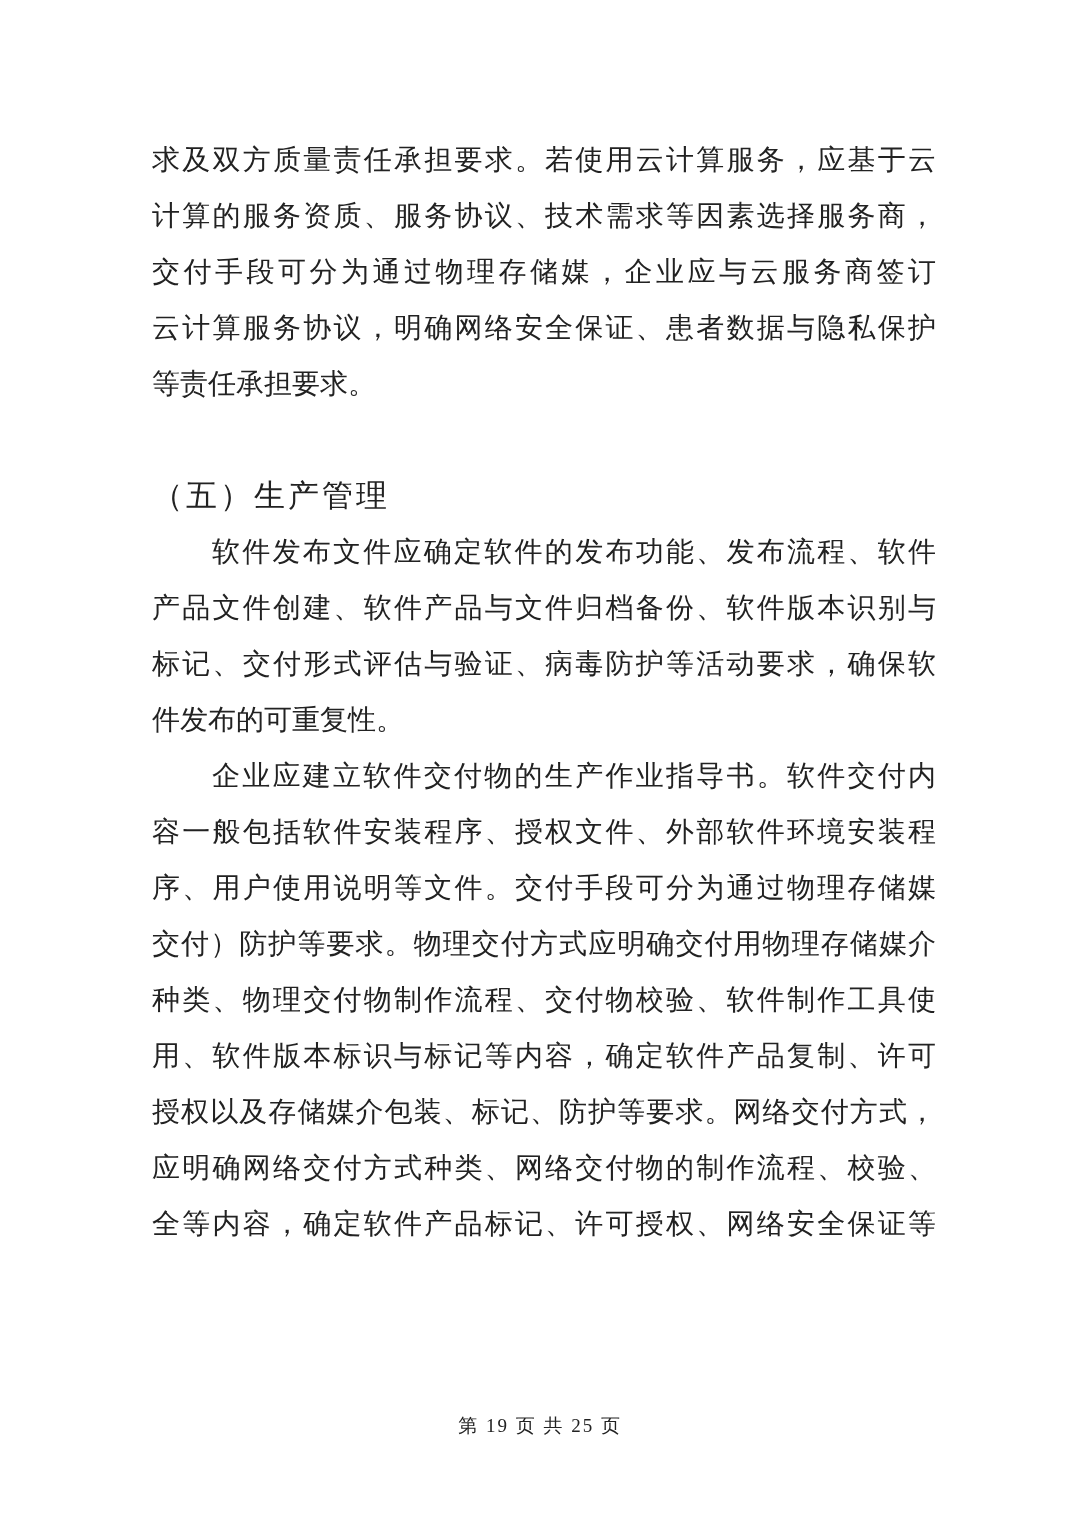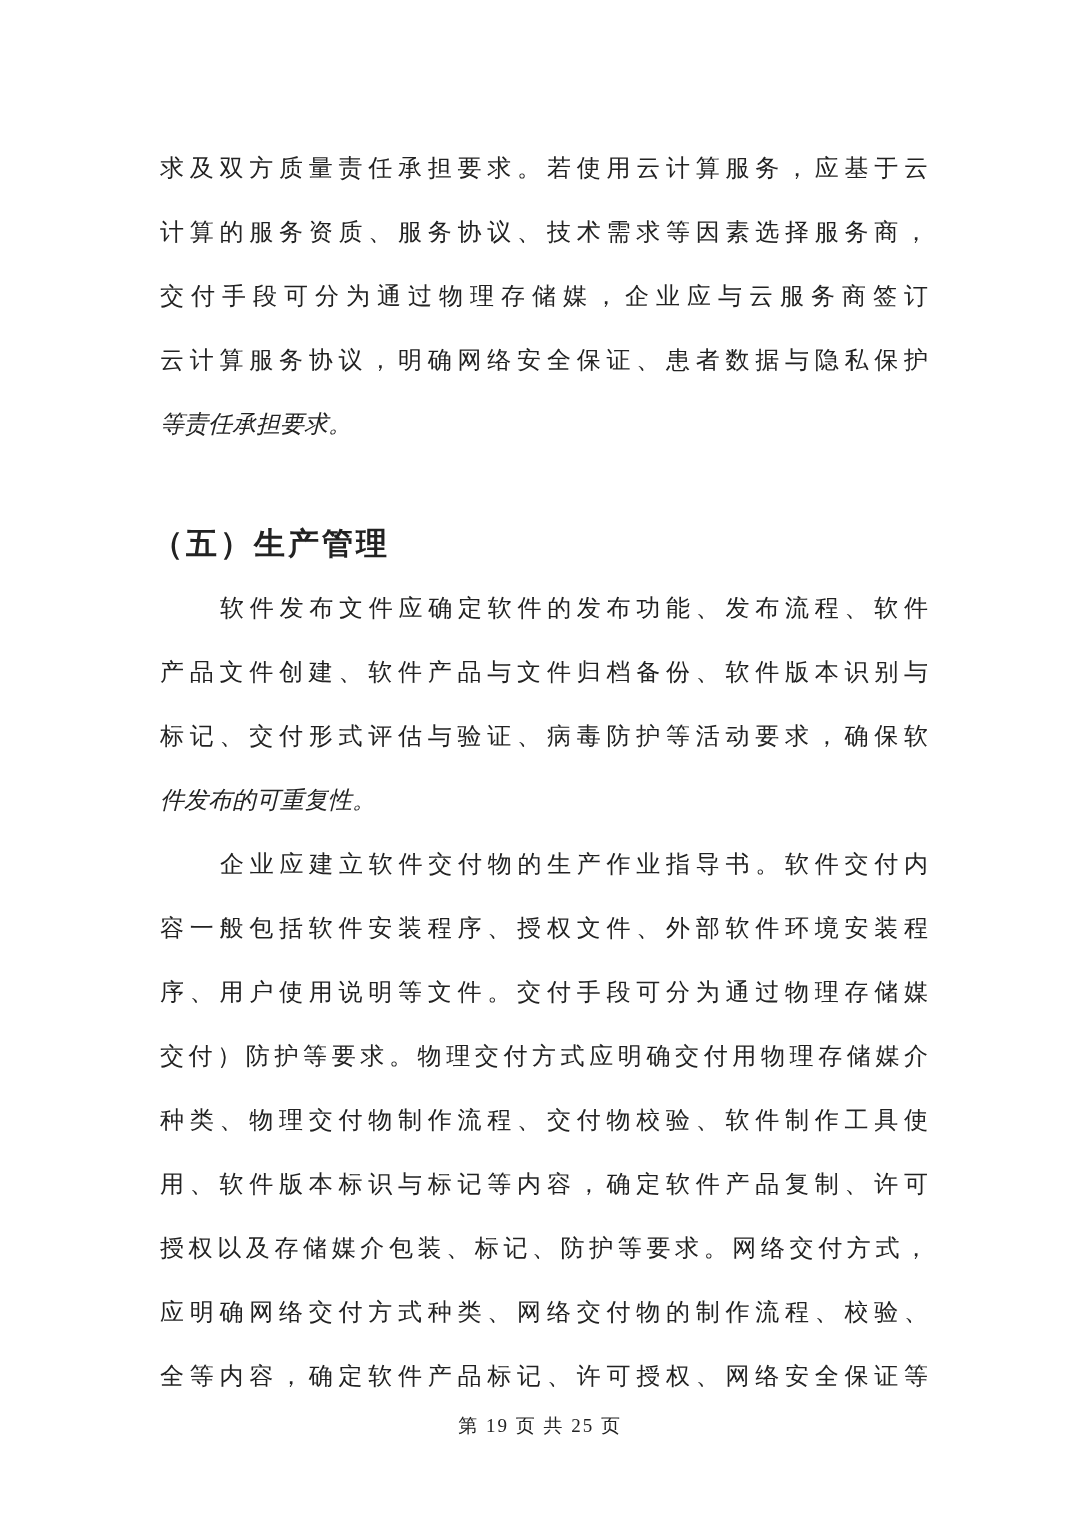--- a/index.html
+++ b/index.html
@@ -22,44 +22,43 @@
   }
   .text-block {
     position: absolute;
     left: 152px;
     top: 132px;
     width: 784px;
   }
   .line {
     height: 56px;
     line-height: 56px;
-    font-size: 24px;
-    margin: 8px;
+    font-size: 28px;
+    margin: 0;
     padding: 0;
     text-align: justify;
     text-align-last: justify;
     overflow: hidden;
     white-space: normal;
   }
   .line.end {
     text-align: right;
     text-align-last: left;
-    font-style: italic;
   }
   .line.indent {
     text-indent: 60px;
   }
   .para-spacer {
     height: 56px;
   }
   .heading {
     height: 56px;
     line-height: 56px;
     font-size: 31px;
-    font-weight: bold;
+    font-weight: normal;
     letter-spacing: 3px;
     margin: 0;
     padding: 0;
     text-align: left;
     overflow: hidden;
   }
   .footer {
     position: absolute;
     top: 1410px;
     left: 0;

